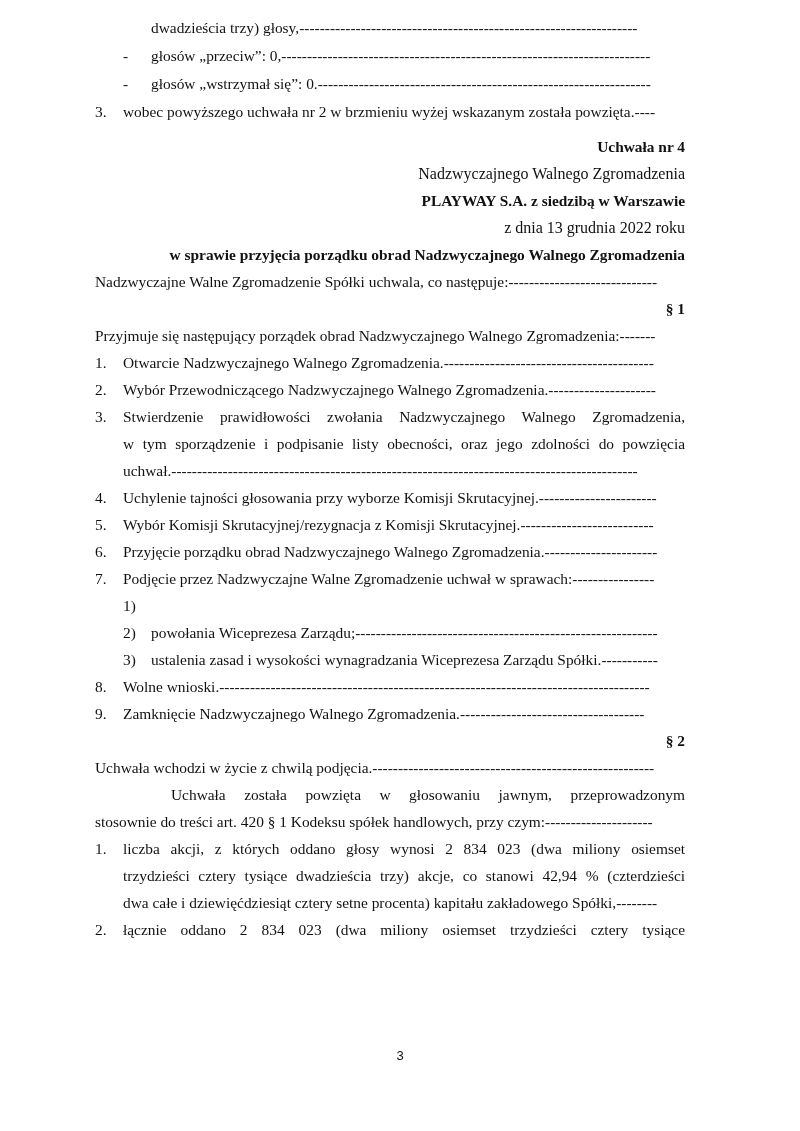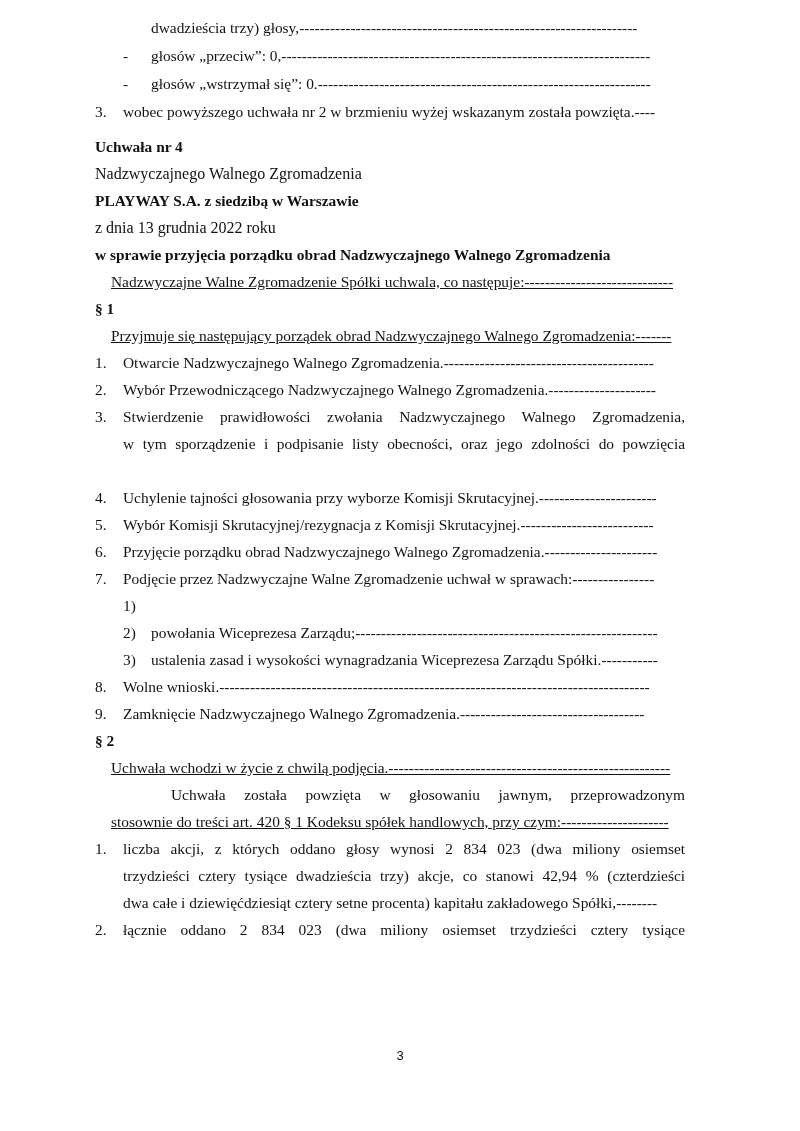--- a/index.html
+++ b/index.html
@@ -1,25 +1,25 @@
 <!DOCTYPE html>
 <html><head>
 <meta charset="utf-8">
 <style>
   html, body { margin: 0; padding: 0; background: #ffffff; }
   body { width: 800px; height: 1131px; position: relative; overflow: hidden;
          font-family: "Liberation Serif", serif; color: #111; }
   .page { position: absolute; left: 0; top: 0; width: 800px; height: 1131px; padding-left: 36px; }
   .ln { position: absolute; font-size: 15.4px; line-height: 20px; white-space: nowrap; overflow: hidden; }
-  .full { left: 111px; width: 590px; text-decoration: underline; }
+  .full { left: 95px; width: 590px; }
   .num { position: absolute; left: 95px; font-size: 15.4px; line-height: 20px; }
   .txt1 { left: 123px; width: 562px; }
   .txt2 { left: 151px; width: 534px; }
   .sub-num { position: absolute; left: 123px; font-size: 15.4px; line-height: 20px; }
-  .center { left: 95px; width: 590px; text-align: left; }
+  .center { left: 95px; width: 590px; text-align: right; }
   .bold { font-weight: bold; }
   .just { text-align: justify; text-align-last: justify; white-space: normal; }
   .pagenum { position: absolute; left: 0; width: 800px; top: 1048px; text-align: center;
              font-family: "Liberation Sans", sans-serif; font-size: 13px; }
 </style>
 </head>
 <body>
 
 <div class="page">
 
@@ -43,20 +43,21 @@
 
   <div class="num" style="top:353px">1.</div>
   <div class="ln txt1" style="top:353px">Otwarcie Nadzwyczajnego Walnego Zgromadzenia.-----------------------------------------</div>
 
   <div class="num" style="top:380px">2.</div>
   <div class="ln txt1" style="top:380px">Wybór Przewodniczącego Nadzwyczajnego Walnego Zgromadzenia.---------------------</div>
 
   <div class="num" style="top:407px">3.</div>
   <div class="ln txt1 just" style="top:407px">Stwierdzenie prawidłowości zwołania Nadzwyczajnego Walnego Zgromadzenia,</div>
   <div class="ln txt1 just" style="top:434px">w tym sporządzenie i podpisanie listy obecności, oraz jego zdolności do powzięcia</div>
+  <div class="ln txt1" style="top:461px">uchwał.-------------------------------------------------------------------------------------------</div>
 
   <div class="num" style="top:488px">4.</div>
   <div class="ln txt1" style="top:488px">Uchylenie tajności głosowania przy wyborze Komisji Skrutacyjnej.-----------------------</div>
 
   <div class="num" style="top:515px">5.</div>
   <div class="ln txt1" style="top:515px">Wybór Komisji Skrutacyjnej/rezygnacja z Komisji Skrutacyjnej.--------------------------</div>
 
   <div class="num" style="top:542px">6.</div>
   <div class="ln txt1" style="top:542px">Przyjęcie porządku obrad Nadzwyczajnego Walnego Zgromadzenia.----------------------</div>
 

